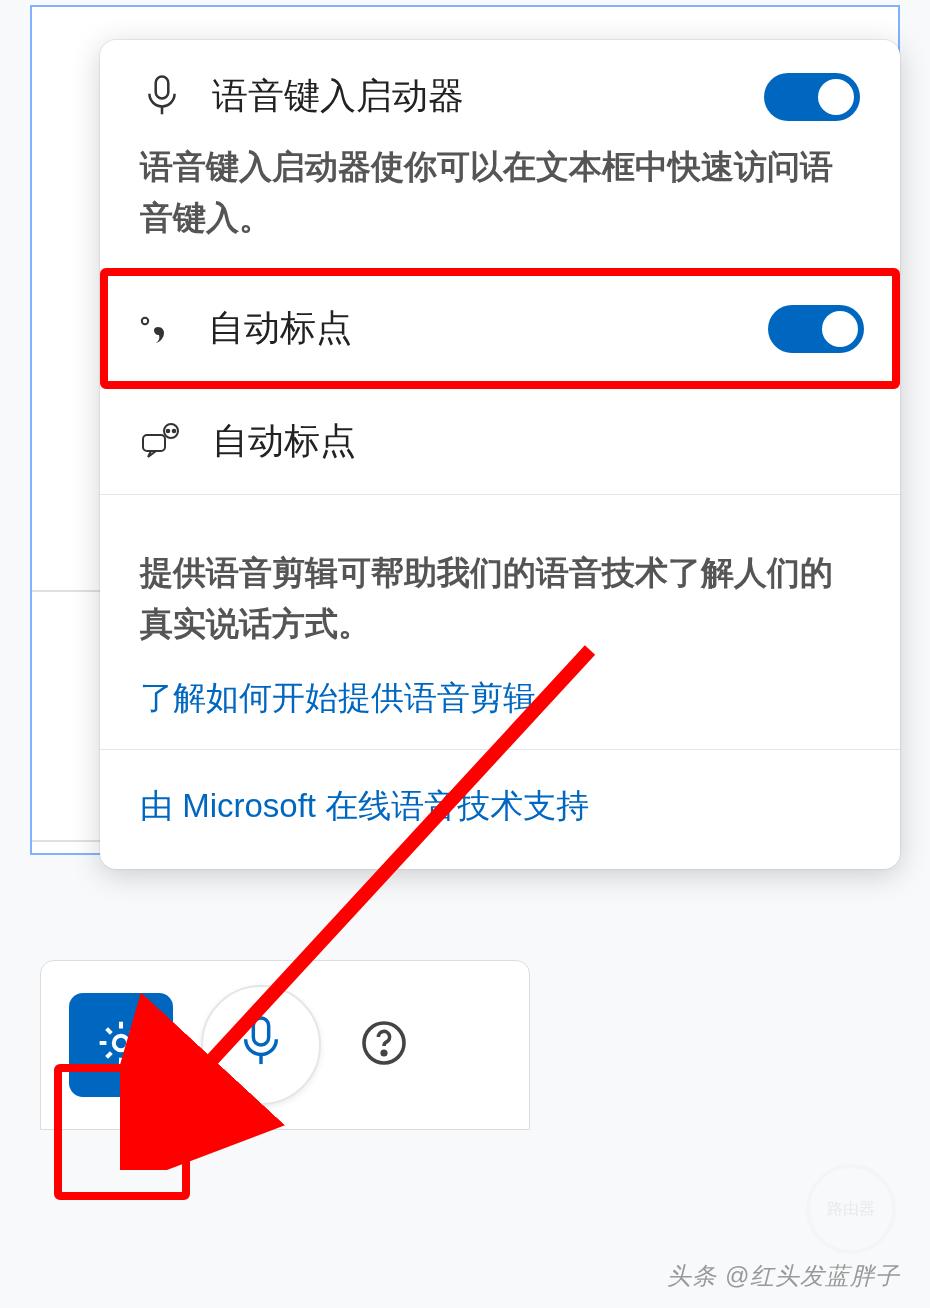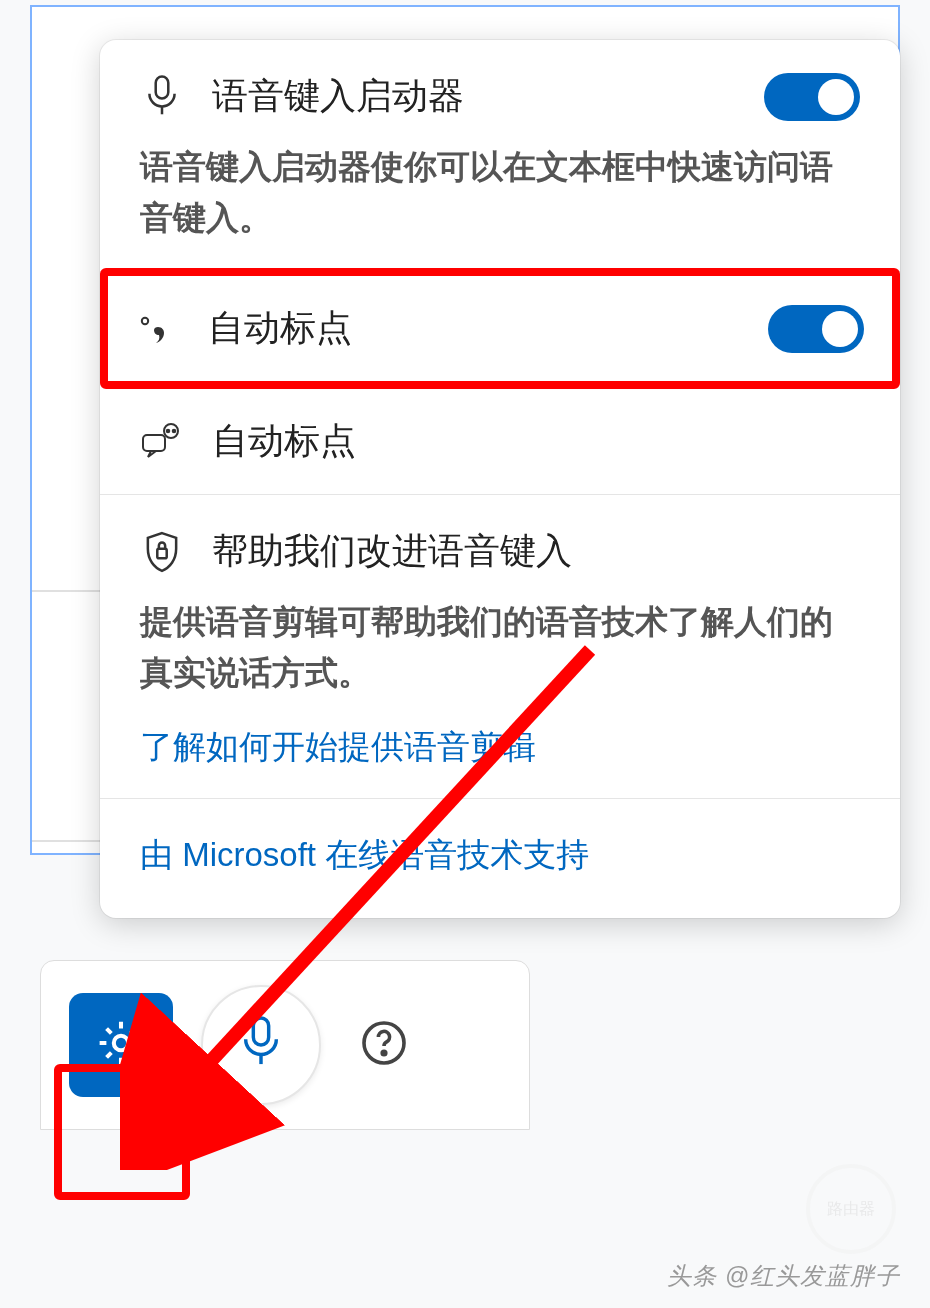--- a/index.html
+++ b/index.html
@@ -208,30 +208,20 @@
           <circle cx="30" cy="8" r="7"></circle>
           <circle cx="27" cy="8" r="1.3" fill="#333"></circle>
           <circle cx="33" cy="8" r="1.3" fill="#333"></circle>
         </svg>
       </span>
       <span class="title">自动标点</span>
     </div>
   </div>
 
   <div class="section">
-    <div class="row">
-      <span class="icon-slot">
-        <svg width="38" height="44" viewBox="0 0 24 28" fill="none" stroke="#333" stroke-width="1.6">
-          <path d="M12 2l9 3v7c0 7-4 12-9 14-5-2-9-7-9-14V5l9-3z"></path>
-          <rect x="9" y="12" width="6" height="6" rx="1"></rect>
-          <path d="M10 12v-2a2 2 0 0 1 4 0v2"></path>
-        </svg>
-      </span>
-      <span class="title">帮助我们改进语音键入</span>
-    </div>
     <p class="desc">提供语音剪辑可帮助我们的语音技术了解人们的真实说话方式。</p>
     <a class="link" href="#">了解如何开始提供语音剪辑</a>
   </div>
 
   <div class="footer-text">由 Microsoft 在线语音技术支持</div>
 </div>
 
 <div class="bottom-bar">
   <div class="btn-square btn-primary">
     <span>

